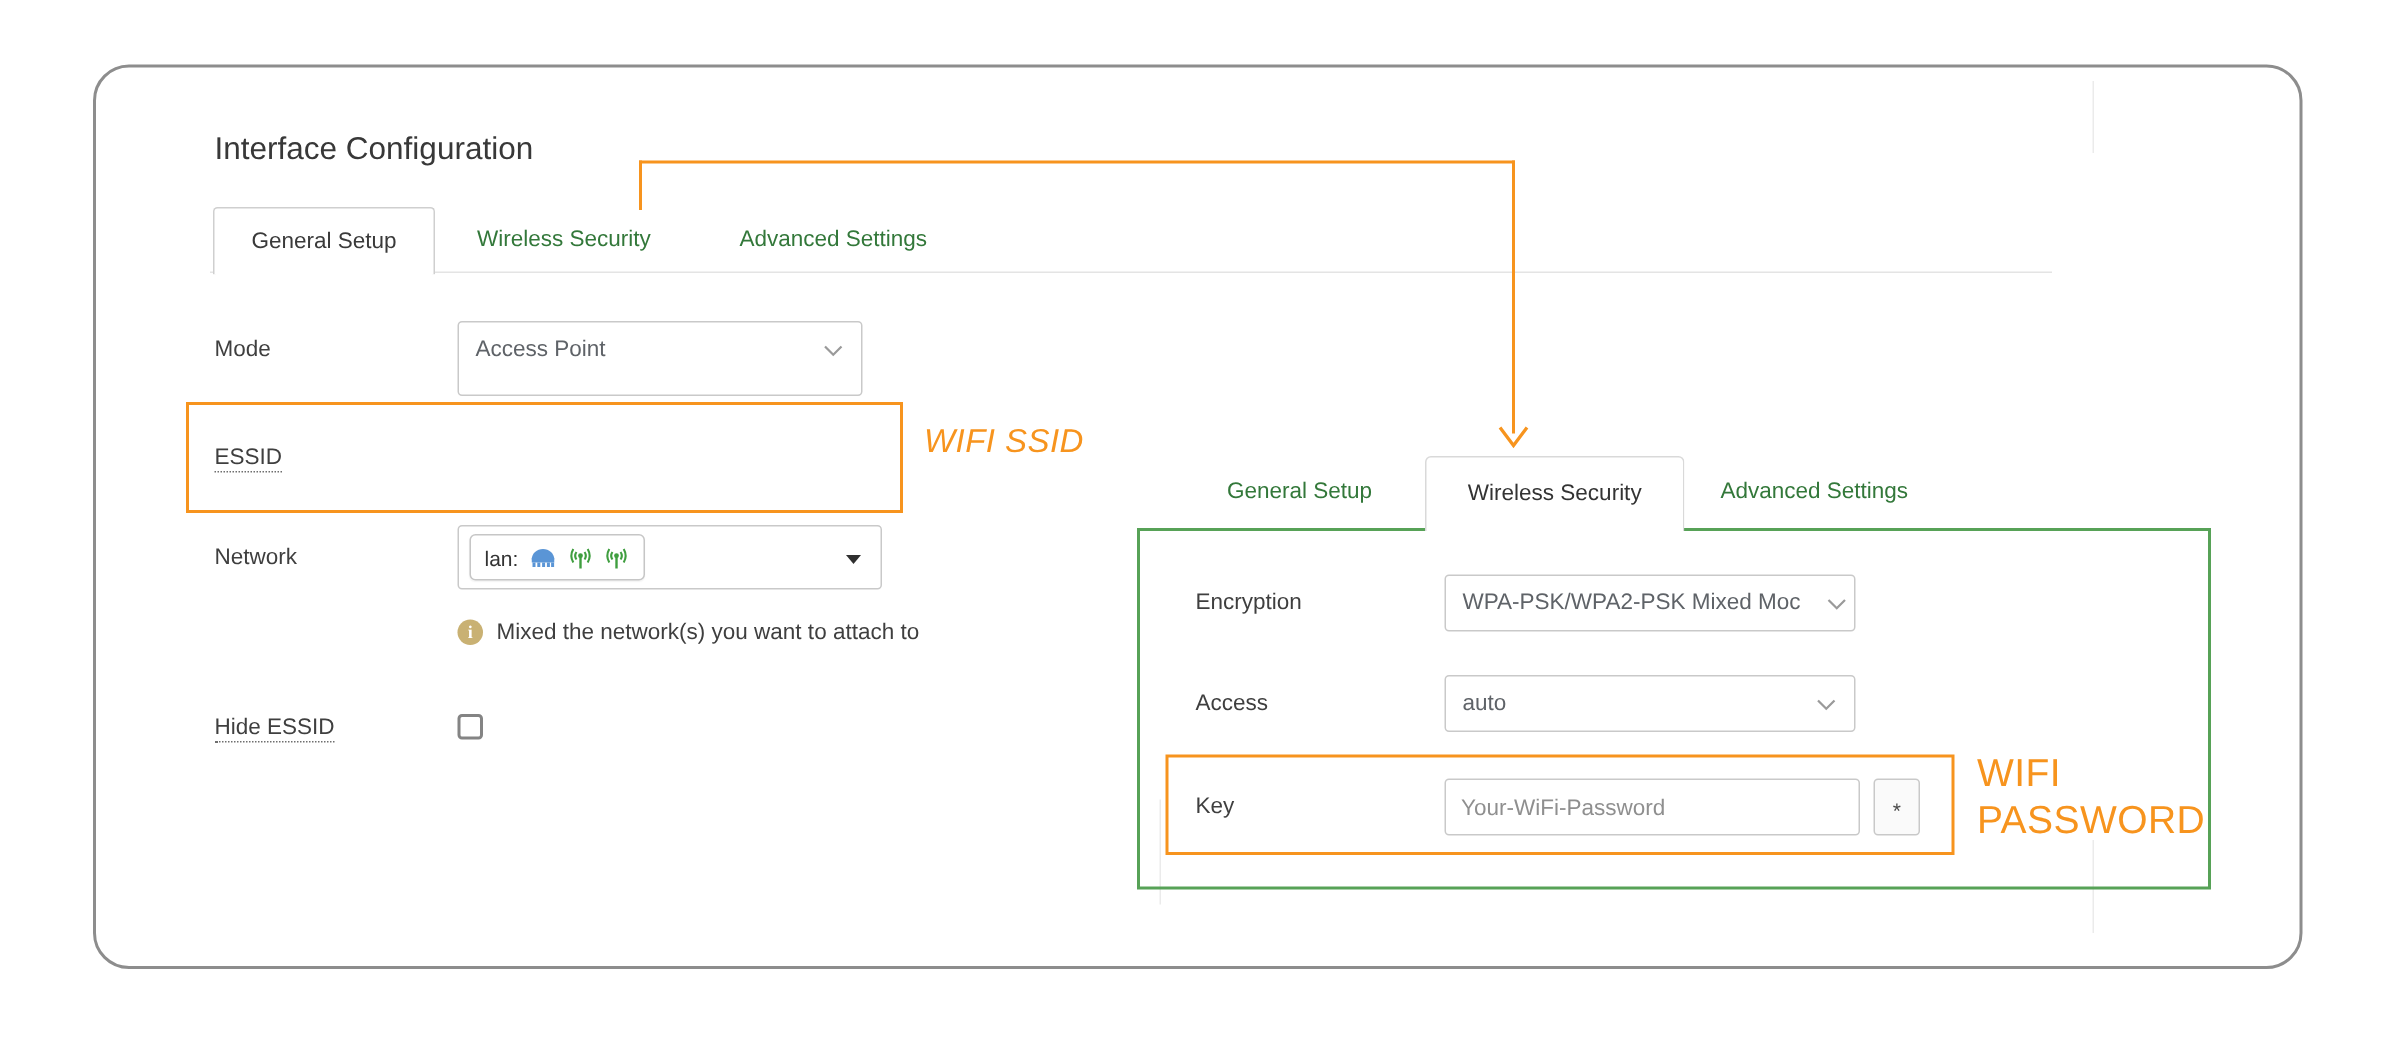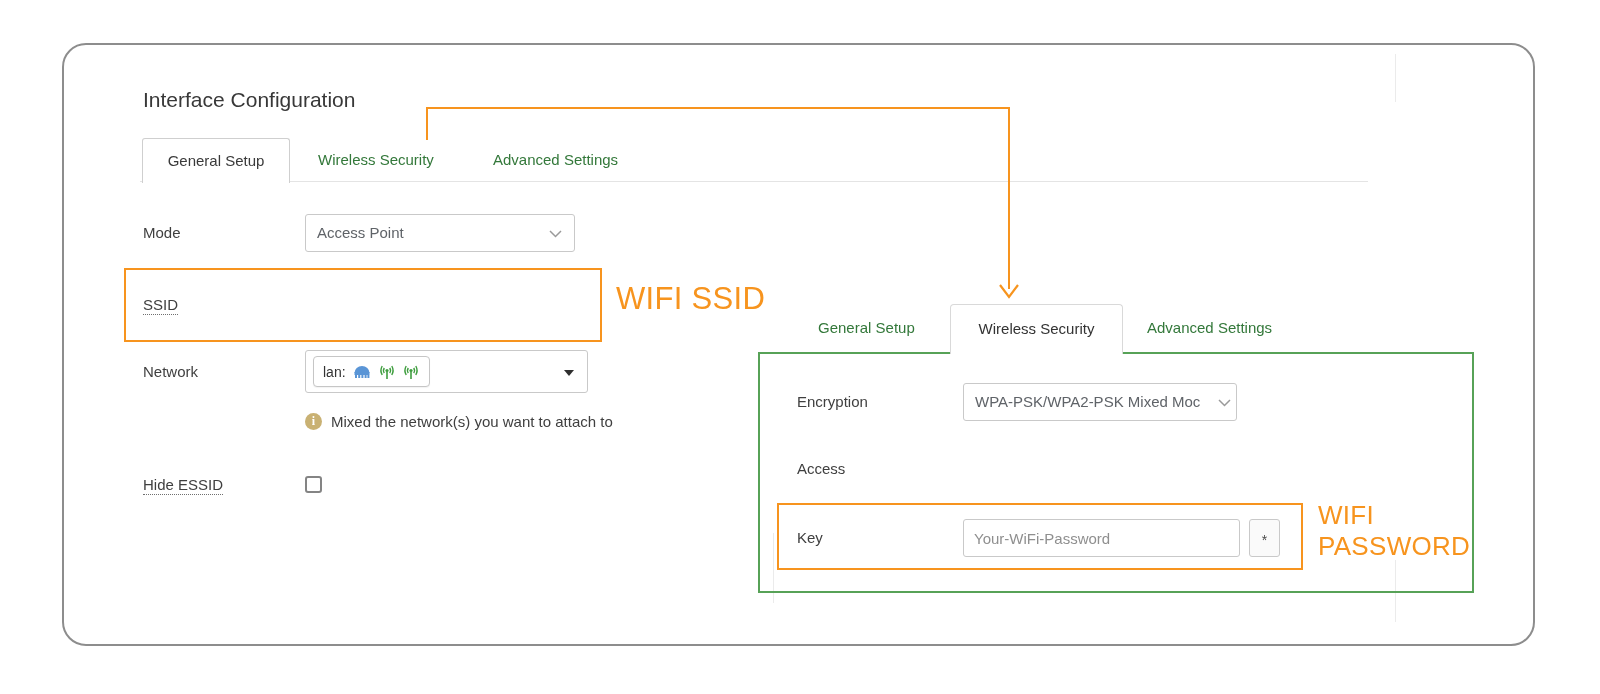--- a/index.html
+++ b/index.html
@@ -33,25 +33,25 @@
   .field-label{font-size:15px;color:var(--label);}
   .lh38{height:38px;line-height:38px;}
   .dotted{border-bottom:1px dotted #6f6f6f;padding-bottom:1px;}
   .select{background:#fff;border:1px solid var(--ctl-border);border-radius:3px;font-size:15px;color:var(--select-gray);overflow:hidden;white-space:nowrap;}
   .select .val{position:absolute;left:11px;top:0;bottom:0;line-height:36px;}
   .chev{position:absolute;top:15px;}
   .tinput{background:#fff;border:1px solid var(--ctl-border);border-radius:3px;font-size:15px;color:var(--value-gray);padding:0 10px;font-family:"Liberation Sans","DejaVu Sans",sans-serif;outline:none;}
 
   
   .mode-label{left:143px;top:214px;}
-  .mode-select{left:305px;top:214px;width:270px;height:38px;}
+  .mode-select{left:305px;top:214px;width:270px;height:50px;}
   .essid-rect{left:124px;top:268px;width:478px;height:74px;border:2px solid var(--orange);z-index:3;}
   .essid-label{left:143px;top:286px;}
   .essid-input{left:305px;top:286px;width:262px;height:38px;}
-  .ssid-callout{left:616px;top:281px;font-size:31px;color:var(--orange);letter-spacing:.3px;}
+  .ssid-callout{left:616px;top:281px;font-size:22px;color:var(--orange);letter-spacing:.3px;font-style:italic;}
   .network-label{left:143px;top:350px;height:43px;line-height:43px;}
   .network-box{left:305px;top:350px;width:283px;height:43px;border:1px solid var(--ctl-border);border-radius:3px;background:#fff;}
   .network-chip{position:absolute;left:7px;top:5px;height:31px;border:1px solid #c6c6c6;border-radius:4px;background:#fff;display:flex;align-items:center;gap:6px;padding:0 9px;font-size:14px;color:#333;box-shadow:0 1px 1px rgba(0,0,0,.05);}
   .net-arrow{position:absolute;right:13px;top:19px;width:0;height:0;border-left:5px solid transparent;border-right:5px solid transparent;border-top:6px solid #2f2f2f;}
   .help-icon{left:305px;top:413px;width:17px;height:17px;border-radius:50%;background:#c9b173;color:#fff;font-family:"Liberation Serif","DejaVu Serif",serif;font-weight:bold;font-size:12px;text-align:center;line-height:17px;}
   .help-text{left:331px;top:413px;font-size:15px;line-height:18px;color:#3f3f3f;}
   .hide-label{left:143px;top:470px;height:30px;line-height:30px;}
   .checkbox{left:305px;top:476px;width:17px;height:17px;border:2px solid #848484;border-radius:3px;background:#fff;cursor:pointer;}
 
   
@@ -103,21 +103,21 @@
 
   <div class="abs field-label lh38 mode-label">Mode</div>
   <div class="abs select mode-select">
     <span class="val">Access Point</span>
     <svg class="chev" style="right:12px;" width="13" height="8" viewBox="0 0 13 8">
       <polyline points="1,1 6.5,6.5 12,1" fill="none" stroke="#9a9a9a" stroke-width="1.5"></polyline>
     </svg>
   </div>
 
   <div class="abs essid-rect"></div>
-  <div class="abs field-label lh38 essid-label"><span class="dotted">SSID</span></div>
+  <div class="abs field-label lh38 essid-label"><span class="dotted">ESSID</span></div>
   <div class="abs ssid-callout">WIFI SSID</div>
 
   <div class="abs field-label network-label">Network</div>
   <div class="abs network-box">
     <div class="network-chip">
       <span>lan:</span>
       <svg width="20" height="15" viewBox="0 0 20 15">
         <path d="M2.5,9 a7.5,7 0 0 1 15,0 z" fill="#5a95d6"></path>
         <rect x="2.5" y="8" width="15" height="3" fill="#5a95d6"></rect>
         <rect x="3" y="11" width="2" height="3" fill="#5a95d6"></rect>
@@ -166,20 +166,26 @@
 
   <div class="abs field-label lh38 enc-label">Encryption</div>
   <div class="abs select enc-select">
     <span class="val">WPA-PSK/WPA2-PSK Mixed Moc</span>
     <svg class="chev" style="right:5px;" width="13" height="8" viewBox="0 0 13 8">
       <polyline points="1,1 6.5,6.5 12,1" fill="none" stroke="#9a9a9a" stroke-width="1.5"></polyline>
     </svg>
   </div>
 
   <div class="abs field-label lh38 ciph-label">Access</div>
+  <div class="abs select ciph-select">
+    <span class="val">auto</span>
+    <svg class="chev" style="right:12px;" width="13" height="8" viewBox="0 0 13 8">
+      <polyline points="1,1 6.5,6.5 12,1" fill="none" stroke="#9a9a9a" stroke-width="1.5"></polyline>
+    </svg>
+  </div>
 
   <div class="abs key-rect"></div>
   <div class="abs field-label lh38 key-label">Key</div>
   <input class="abs tinput key-input" value="Your-WiFi-Password" style="">
   <div class="abs key-btn">*</div>
   <div class="abs pwd-callout">
     <div>WIFI</div>
     <div>PASSWORD</div>
   </div>
 

